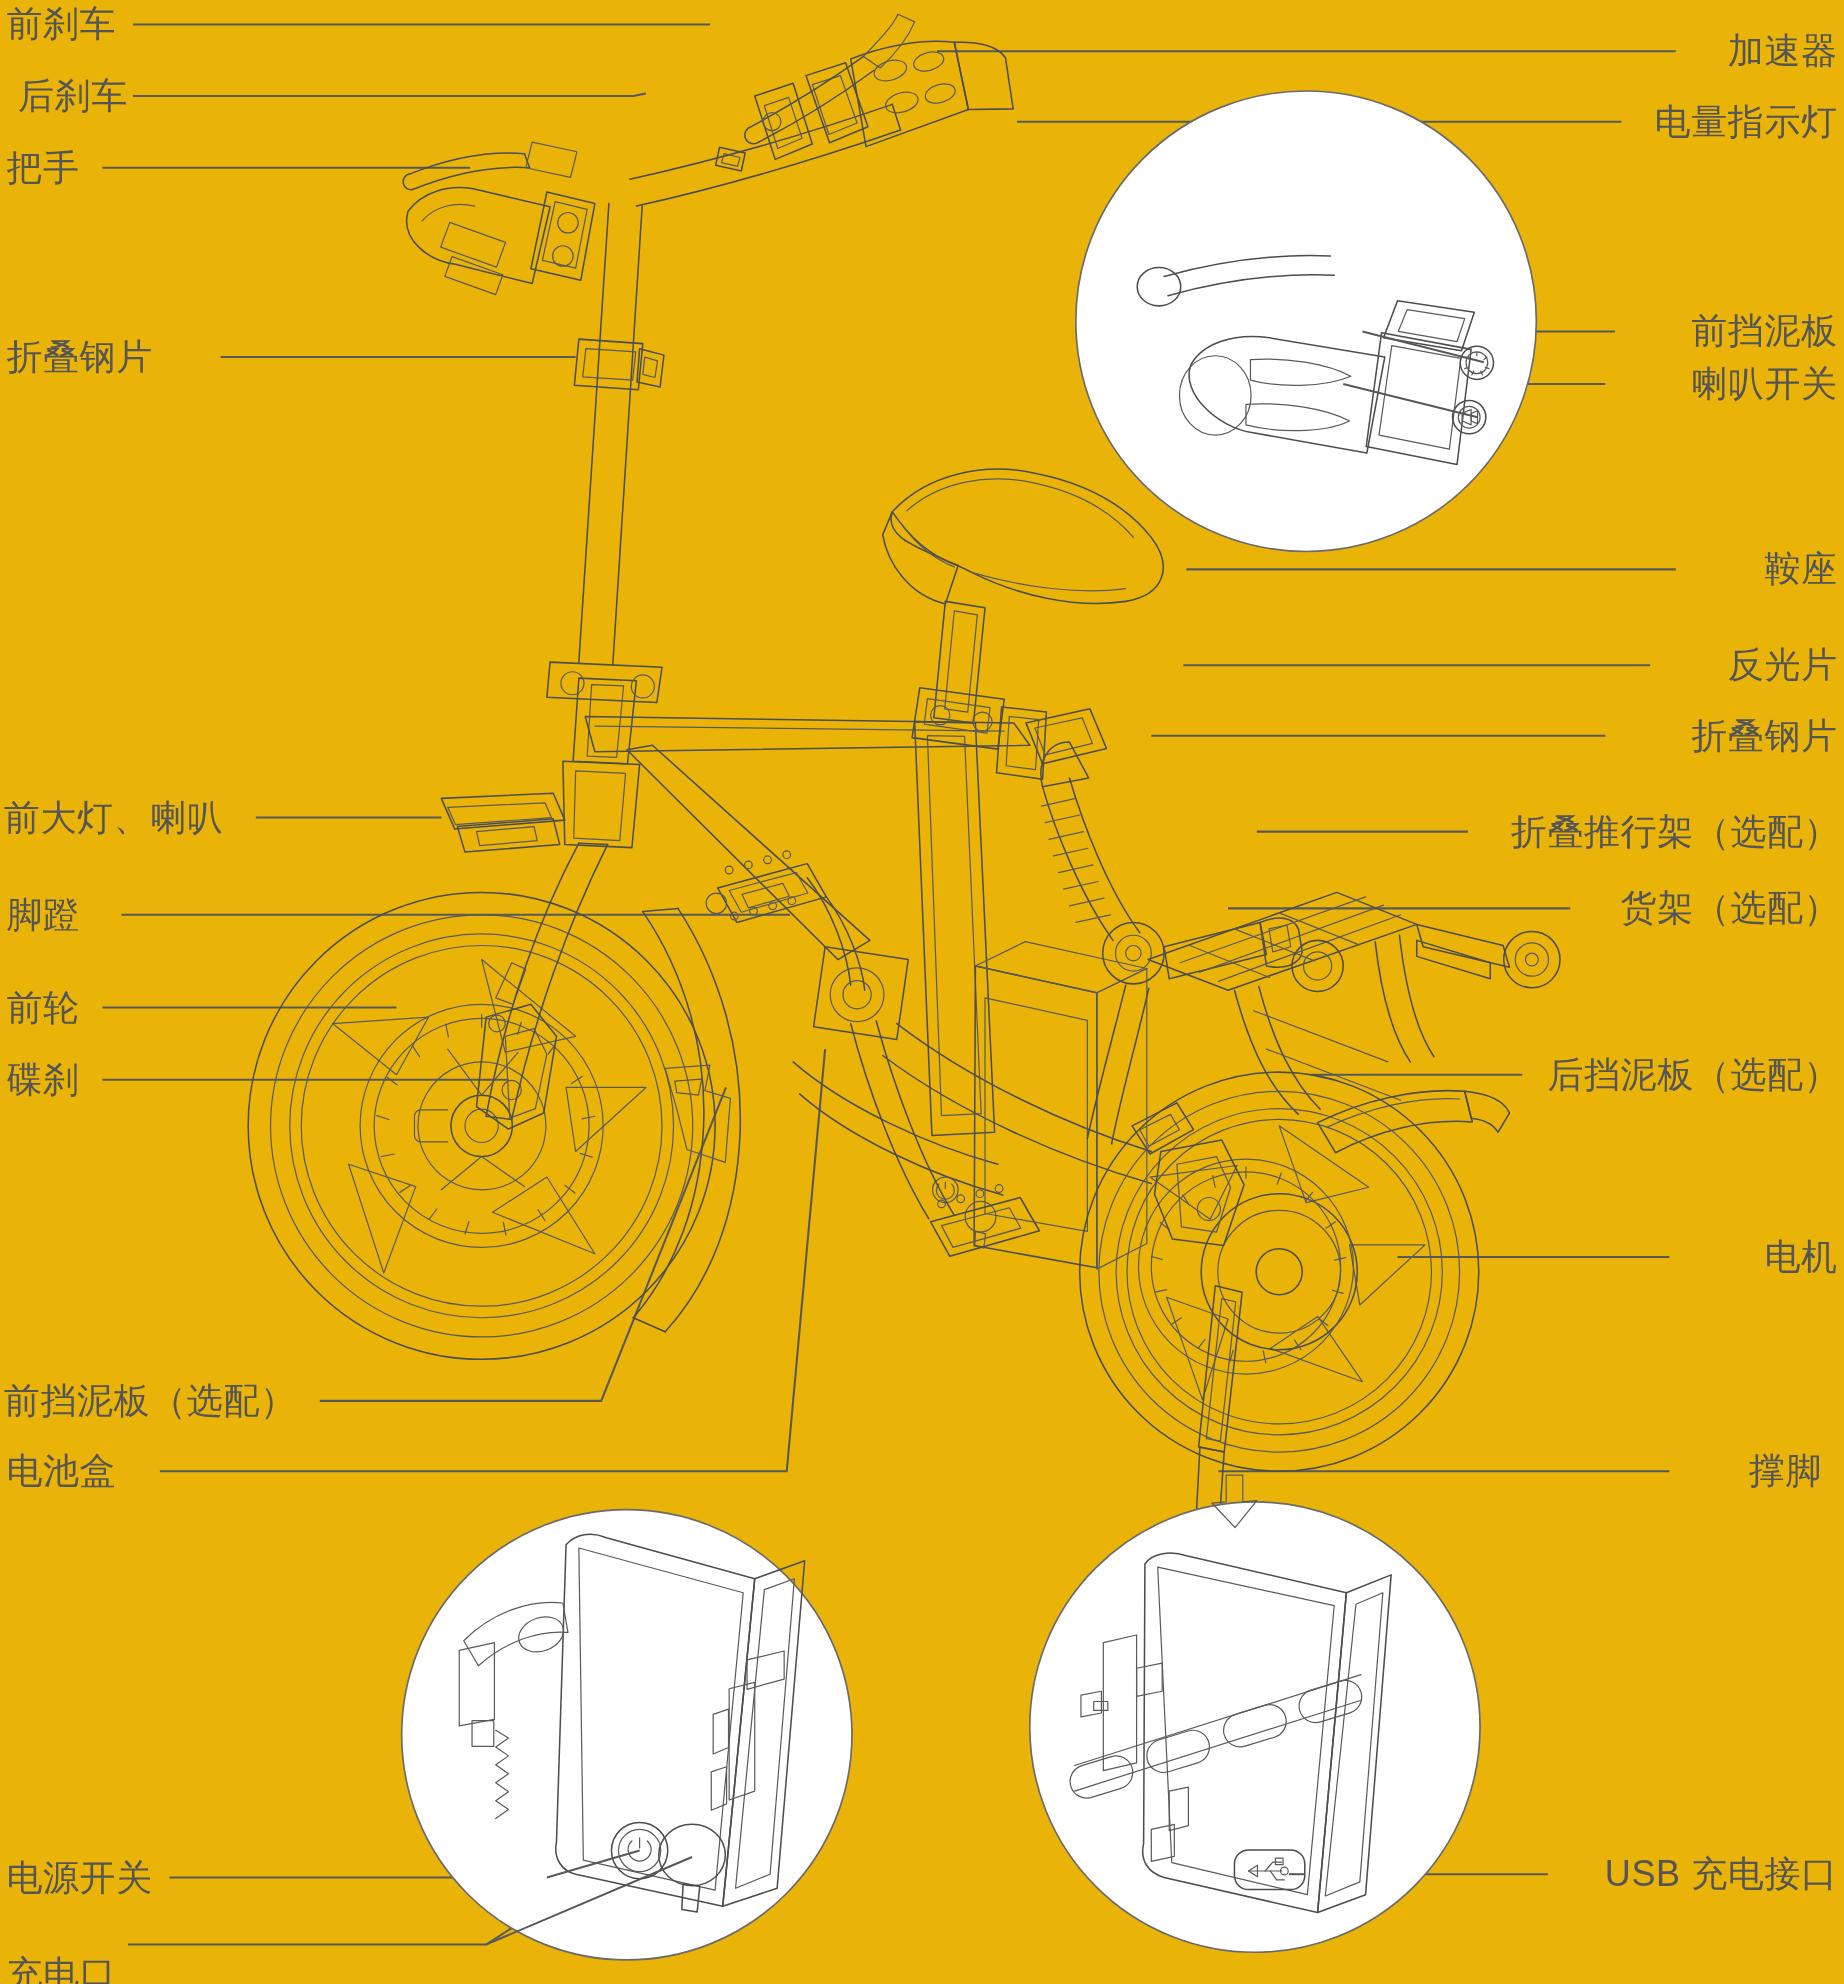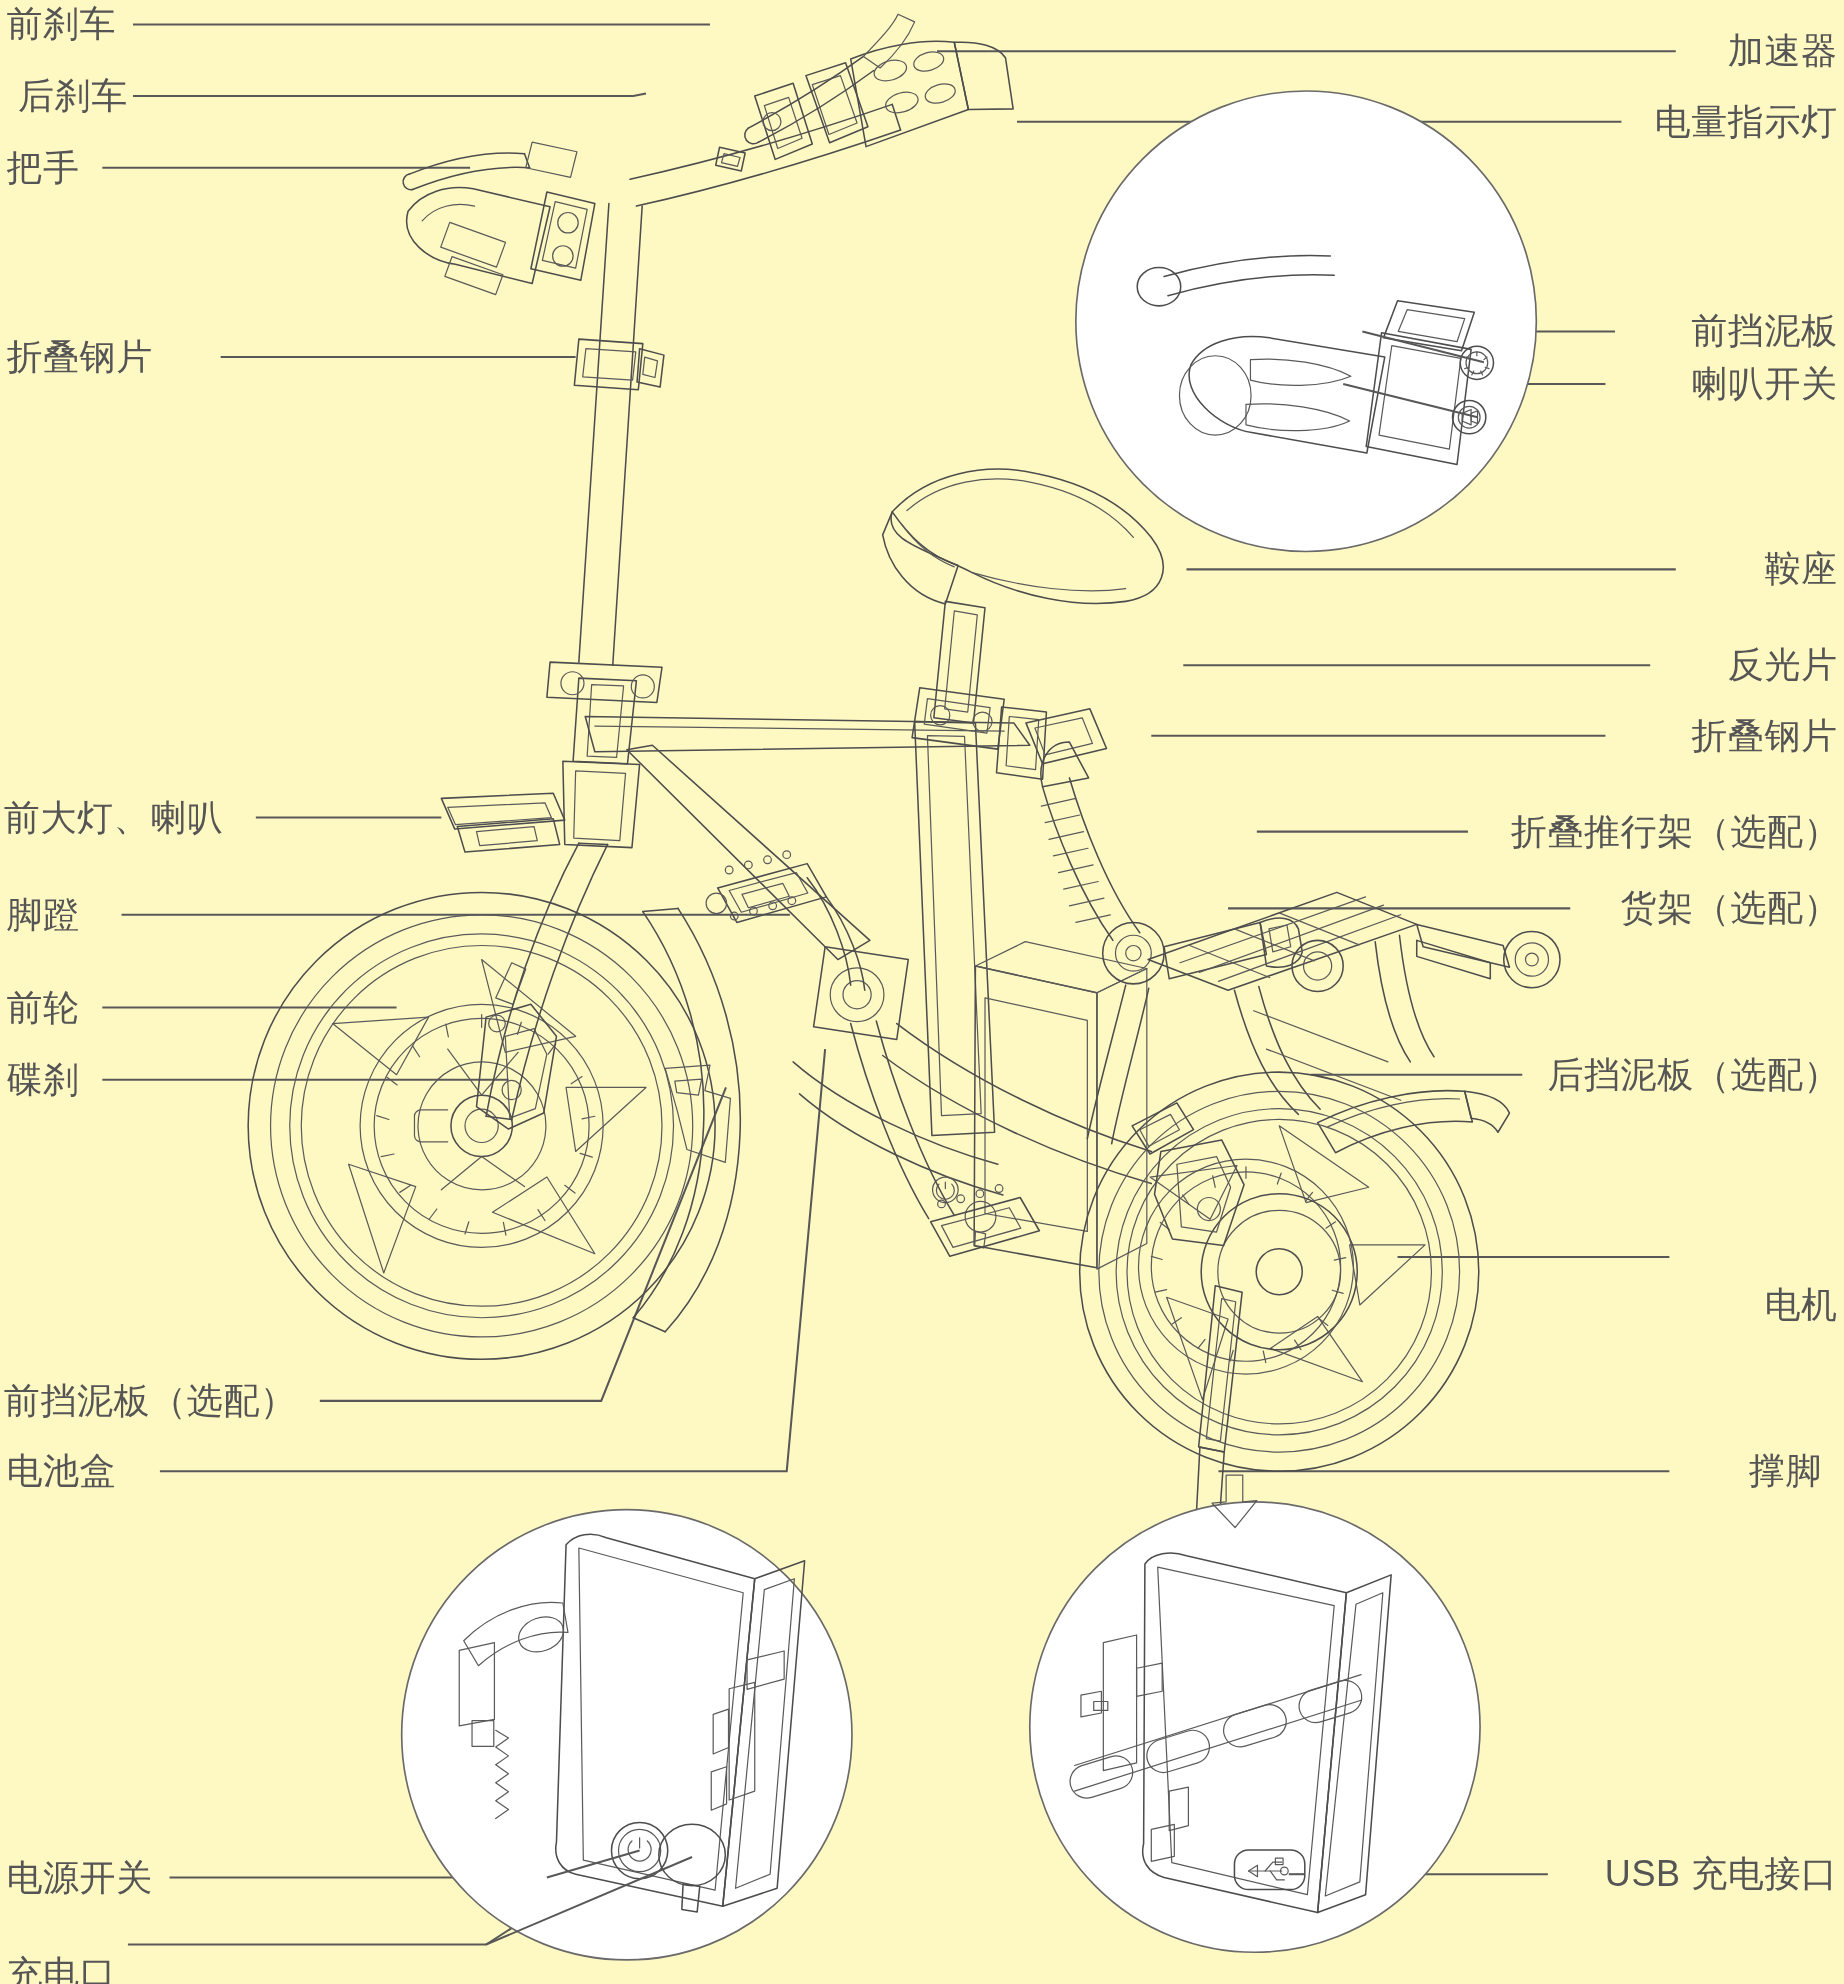--- a/index.html
+++ b/index.html
@@ -5,21 +5,21 @@
 <style>
   html, body {
     margin: 0;
     padding: 0;
     background: #ffffff;
   }
   #stage {
     position: relative;
     width: 1844px;
     height: 1985px;
-    background: #fef9c3;
+    background: #eab308;
     font-family: "Liberation Sans", "DejaVu Sans", sans-serif;
     overflow: hidden;
   }
   #artboard {
     position: absolute;
     inset: 0;
     width: 1844px;
     height: 1985px;
   }
   .label {
@@ -558,18 +558,18 @@
   <div class="label right" style="right:6.4px; top:33px;">加速器</div>
   <div class="label right" style="right:6.4px; top:104px;">电量指示灯</div>
   <div class="label right" style="right:6.4px; top:313px;">前挡泥板</div>
   <div class="label right" style="right:6.4px; top:366px;">喇叭开关</div>
   <div class="label right" style="right:6.4px; top:551px;">鞍座</div>
   <div class="label right" style="right:6.4px; top:647px;">反光片</div>
   <div class="label right" style="right:6.4px; top:718px;">折叠钢片</div>
   <div class="label right" style="right:3.8px;  top:814px;">折叠推行架（选配）</div>
   <div class="label right" style="right:3.8px;  top:890px;">货架（选配）</div>
   <div class="label right" style="right:3.8px;  top:1057px;">后挡泥板（选配）</div>
-  <div class="label right" style="right:6.4px; top:1239px;margin-top:48px;">电机</div>
+  <div class="label right" style="right:6.4px; top:1239px;">电机</div>
   <div class="label right" style="right:22px; top:1453px;">撑脚</div>
   <div class="label right" style="right:6.4px; top:1856px;">USB 充电接口</div>
 
 </div>
 
 
 </body></html>

